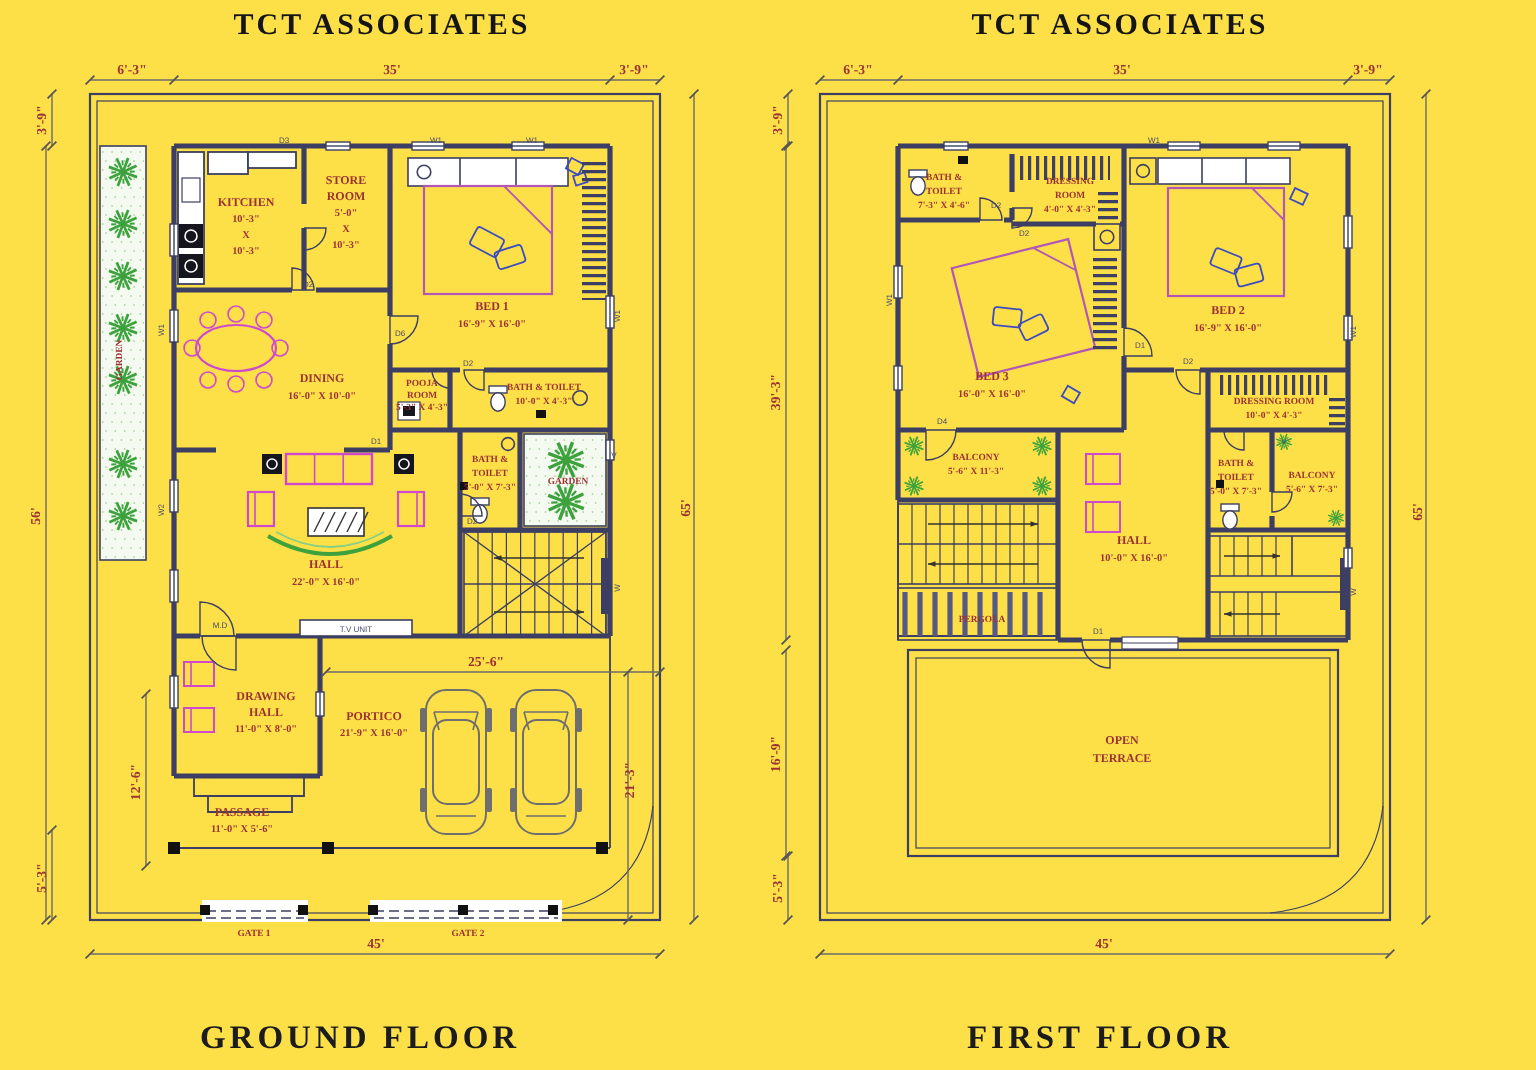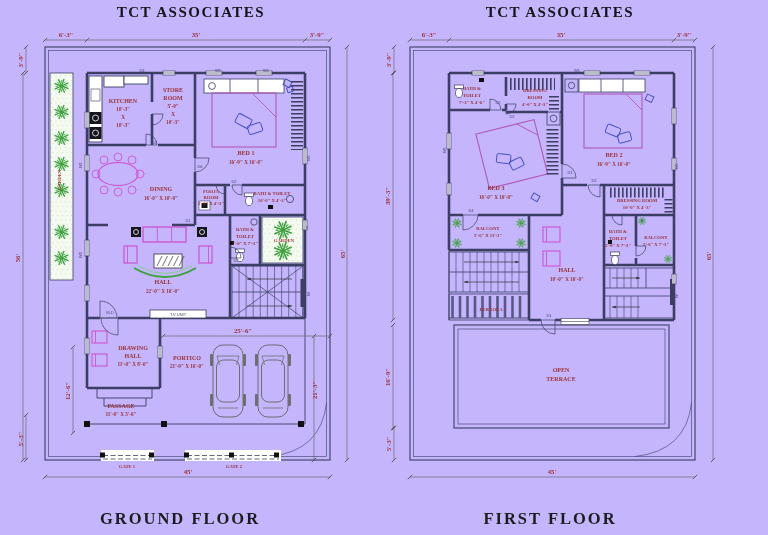--- a/index.html
+++ b/index.html
@@ -1,16 +1,16 @@
 <!DOCTYPE html>
 <html><head>
 <meta charset="utf-8">
 <style>
   html,body{margin:0;padding:0;background:#ffffff;}
-  #sheet{position:relative;width:768px;height:535px;background:#c4b5fd;overflow:hidden;}
+  #sheet{position:relative;width:768px;height:535px;background:#fde047;overflow:hidden;}
   svg{position:absolute;top:0;}
   #gf{left:0;} #ff{left:384px;}
   text{text-anchor:middle;}
   .title{font:600 15px "Liberation Serif",serif;fill:#151515;letter-spacing:1.5px;}
   .cap{font:600 16.5px "Liberation Serif",serif;fill:#1c1c1c;letter-spacing:2px;}
   .rn{font:700 6px "Liberation Serif",serif;fill:#9c3234;}
   .rs{font:700 5.2px "Liberation Serif",serif;fill:#9c3234;}
   .rns{font:700 4.7px "Liberation Serif",serif;fill:#9c3234;}
   .dim{font:700 6.8px "Liberation Serif",serif;fill:#9c3234;}
   .tag{font:4px "Liberation Sans",sans-serif;fill:#45476e;}

